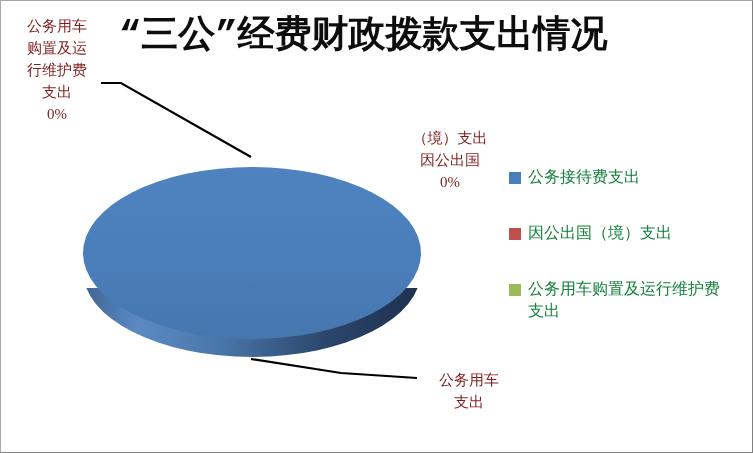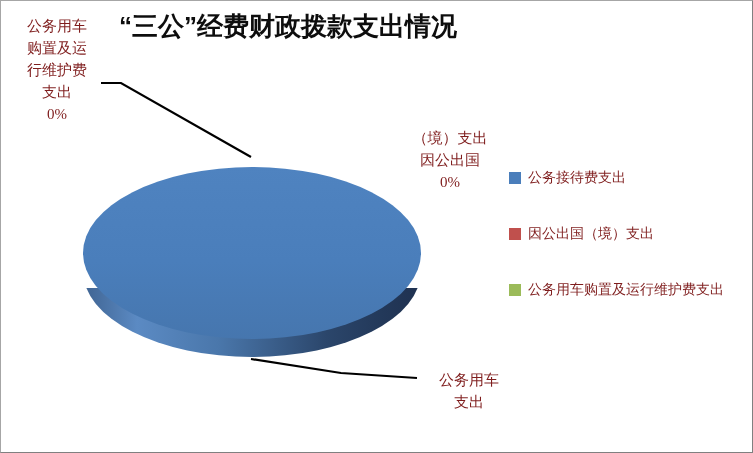--- a/index.html
+++ b/index.html
@@ -20,22 +20,22 @@
     font-family: "Liberation Serif", "DejaVu Serif", serif;
   }
 
   
   #chart-title {
     position: absolute;
     left: 118px;
     top: 8px;
     width: 560px;
     text-align: left;
-    font-family: Liberation Sans, sans-serif;
-    font-size: 26px;
+    font-family: Liberation Mono, monospace;
+    font-size: 37px;
     font-weight: bold;
     color: #0d0d0d;
     letter-spacing: 0px;
     white-space: nowrap;
   }
 
   
   .data-label {
     position: absolute;
     font-family: "Liberation Serif", "DejaVu Serif", serif;
@@ -125,24 +125,24 @@
     margin-bottom: 34px;
   }
   .legend-swatch {
     flex: 0 0 auto;
     width: 12px;
     height: 12px;
     margin-top: 5px;
     margin-right: 7px;
   }
   .legend-label {
-    font-family: Liberation Serif, serif;
-    font-size: 14px;
+    font-family: Liberation Mono, monospace;
+    font-size: 16px;
     line-height: 22px;
-    color: #7f1d1d;
+    color: #15803d;
     max-width: 200px;
   }
 </style>
 </head>
 <body>
 
 <div id="chart-frame">
 
   <div id="chart-title">“三公”经费财政拨款支出情况</div>
 

